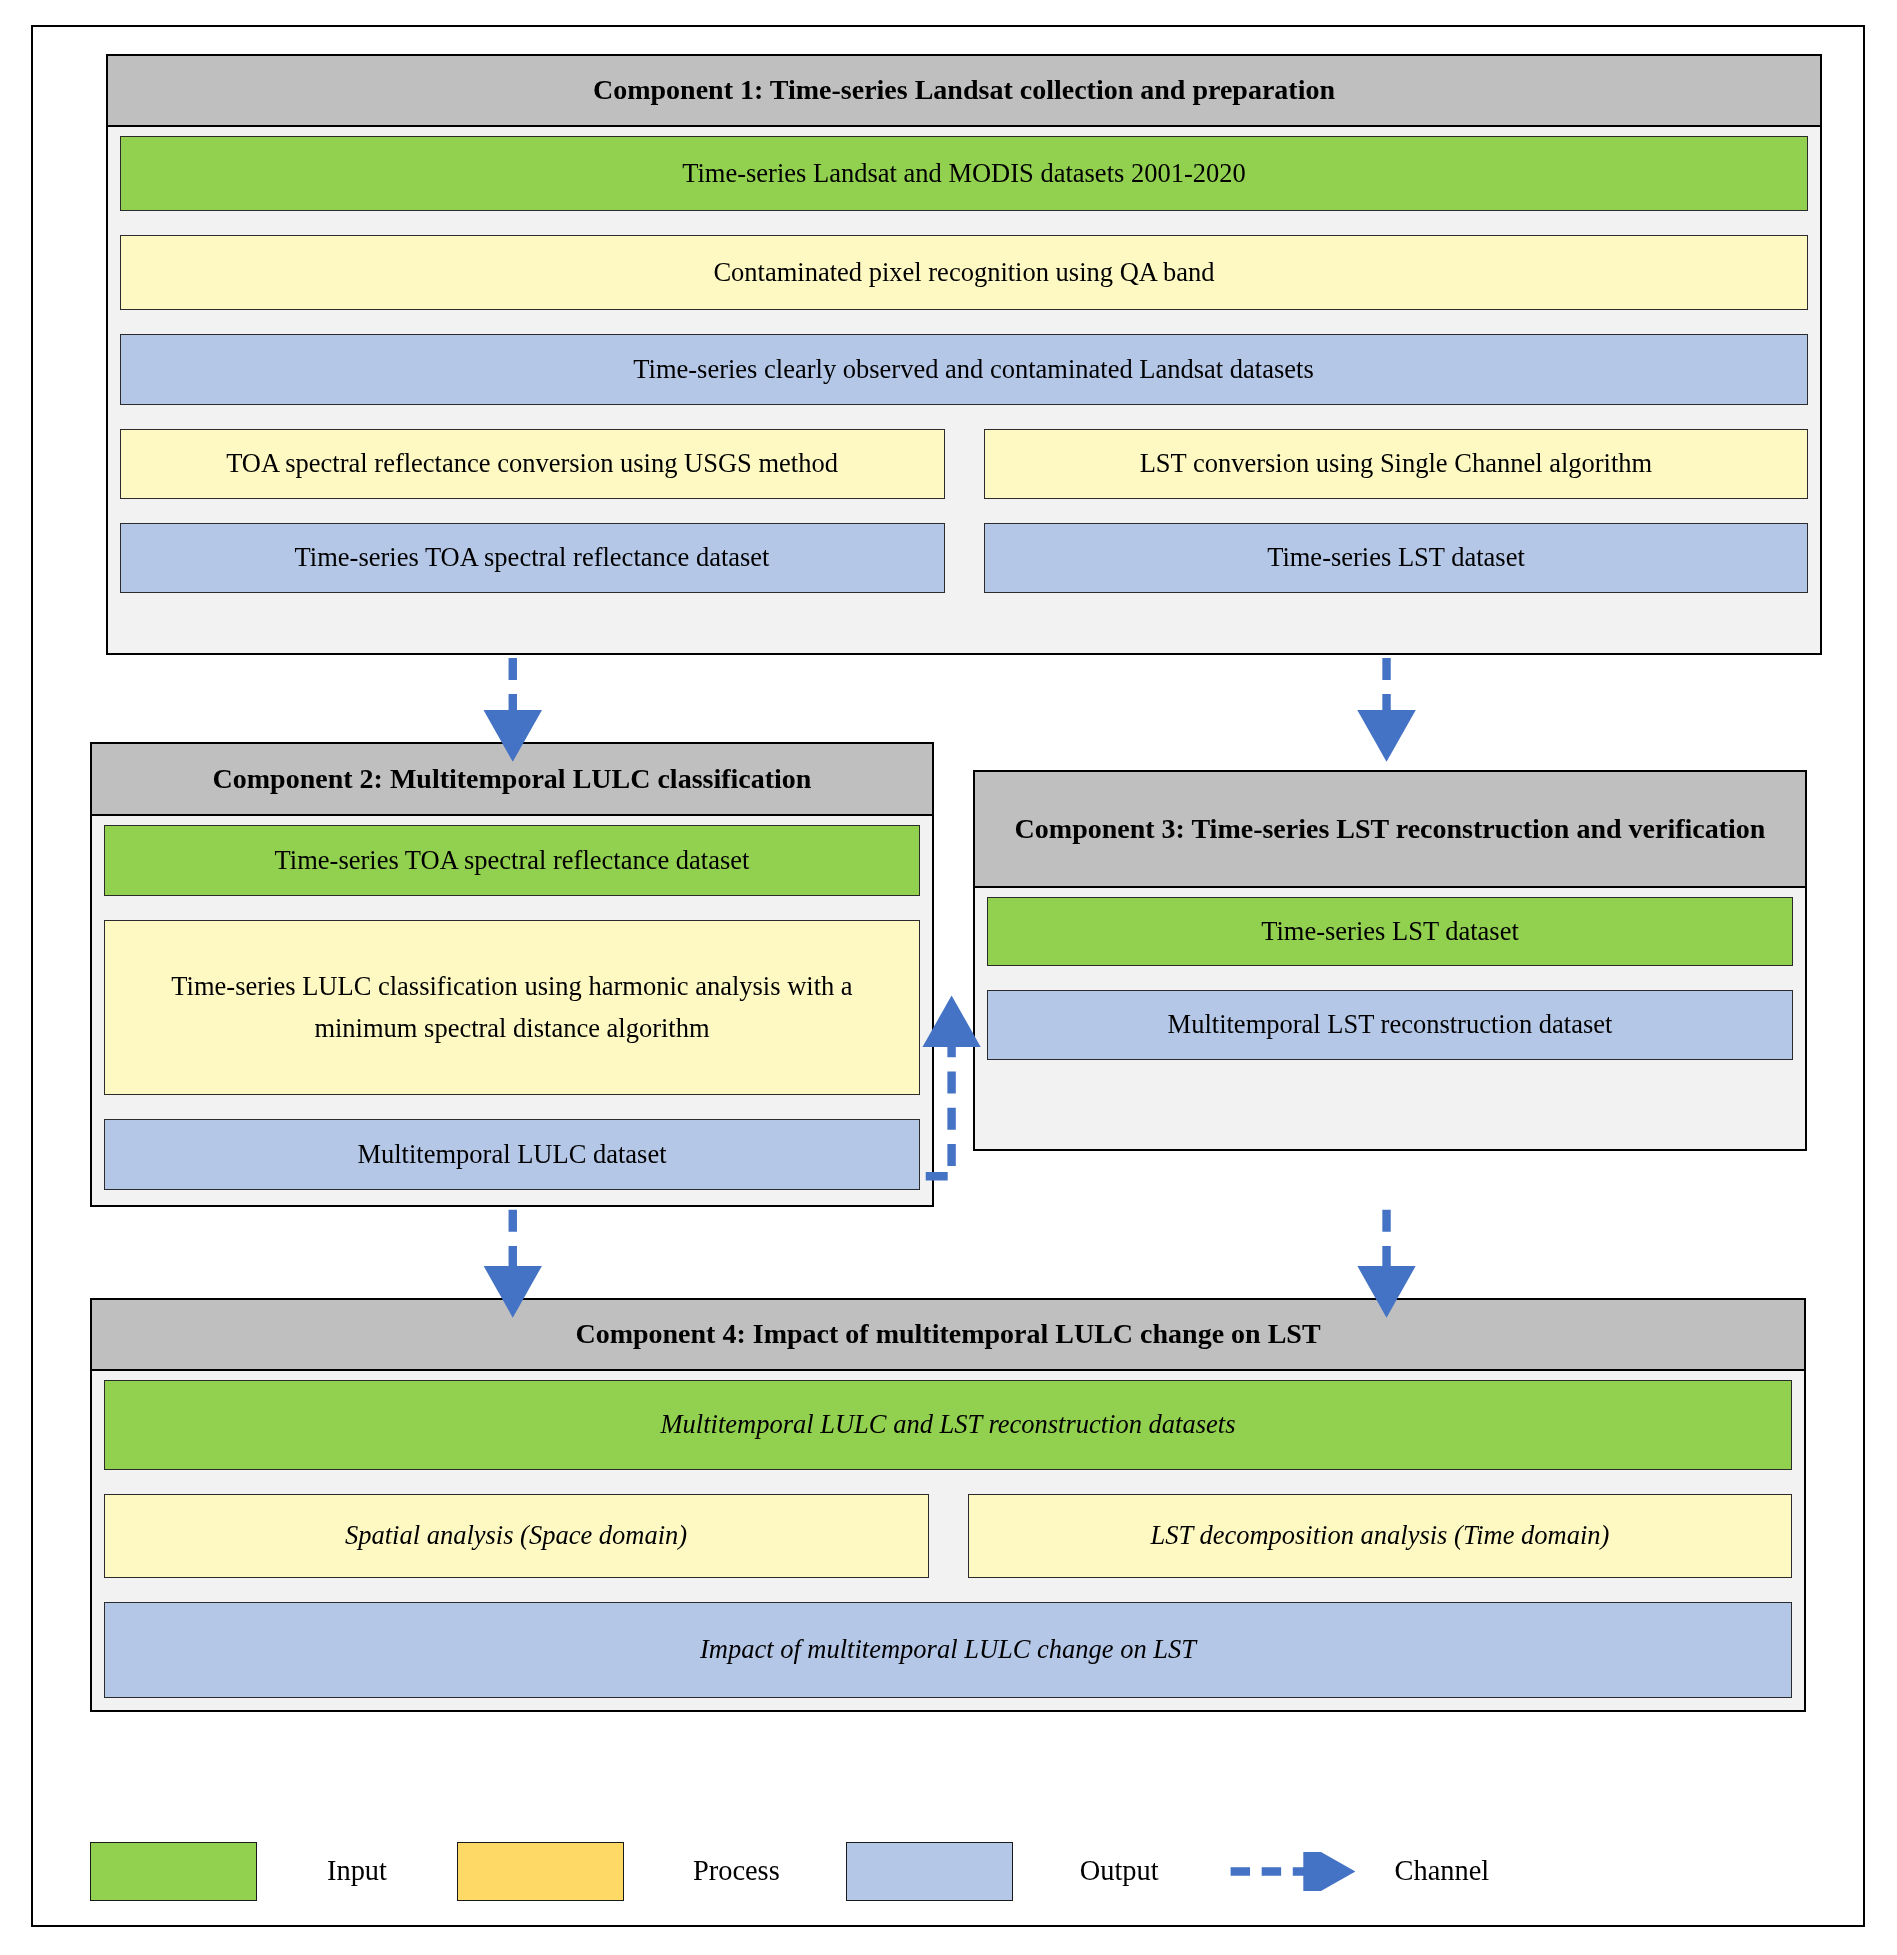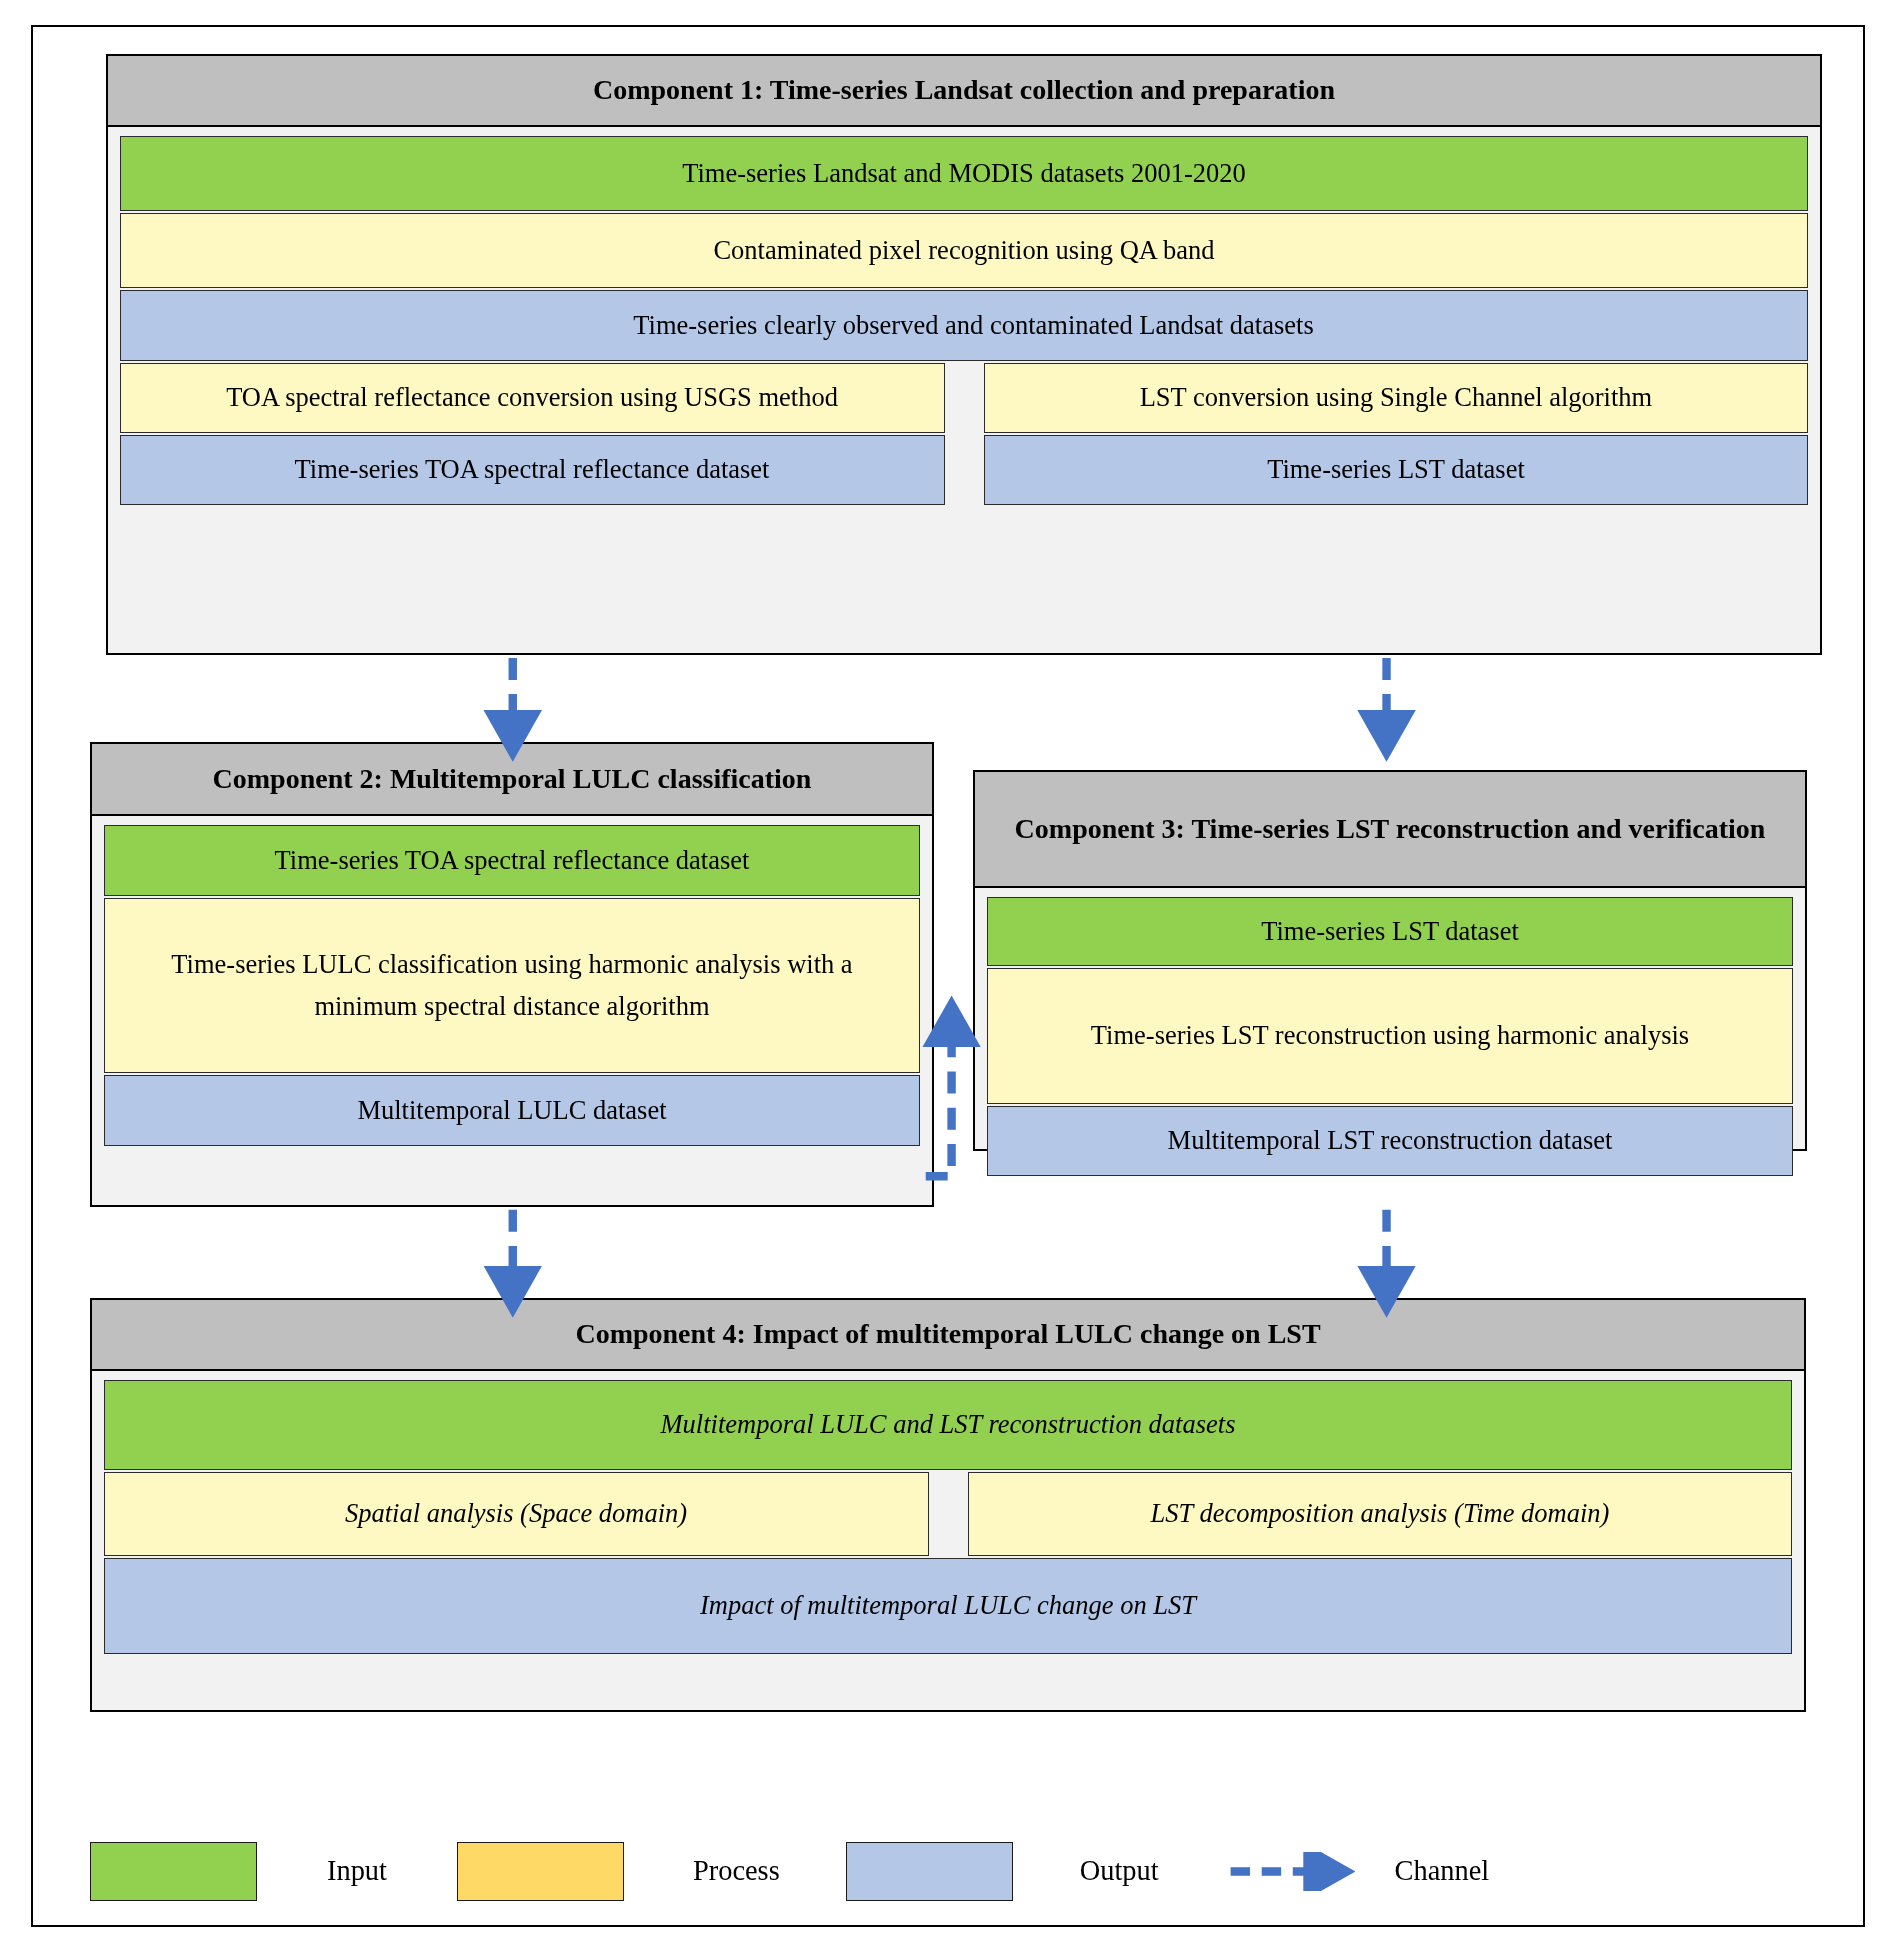--- a/index.html
+++ b/index.html
@@ -52,21 +52,21 @@
     font-weight: bold;
     font-size: 28px;
     line-height: 1.32;
     padding: 3.9px 26px;
   }
   .component-body {
     box-sizing: border-box;
     padding: 9px 11.6px 11.6px 11.6px;
     display: flex;
     flex-direction: column;
-    gap: 2px;
+    gap: 24px;
   }
 
   
   .node {
     box-sizing: border-box;
     border: 1.9px solid #2B2B2B;
     display: flex;
     align-items: center;
     justify-content: center;
     text-align: center;
@@ -204,21 +204,20 @@
       <div class="node input" id="c2-n1">Time-series TOA spectral reflectance dataset</div>
       <div class="node process" id="c2-n2">Time-series LULC classification using harmonic analysis with a minimum spectral distance algorithm</div>
       <div class="node output" id="c2-n3">Multitemporal LULC dataset</div>
     </div>
   </div>
 
   <div class="component" id="component-3">
     <div class="component-header">Component 3: Time-series LST reconstruction and verification</div>
     <div class="component-body">
       <div class="node input" id="c3-n1">Time-series LST dataset</div>
-      <div class="node process" id="c3-n2">Time-series LST reconstruction using harmonic analysis</div>
       <div class="node output" id="c3-n3">Multitemporal LST reconstruction dataset</div>
     </div>
   </div>
 
   <div class="component" id="component-4">
     <div class="component-header">Component 4: Impact of multitemporal LULC change on LST</div>
     <div class="component-body">
       <div class="node input" id="c4-n1">Multitemporal LULC and LST reconstruction datasets</div>
       <div class="row-split" id="c4-row">
         <div class="node process">Spatial analysis (Space domain)</div>

